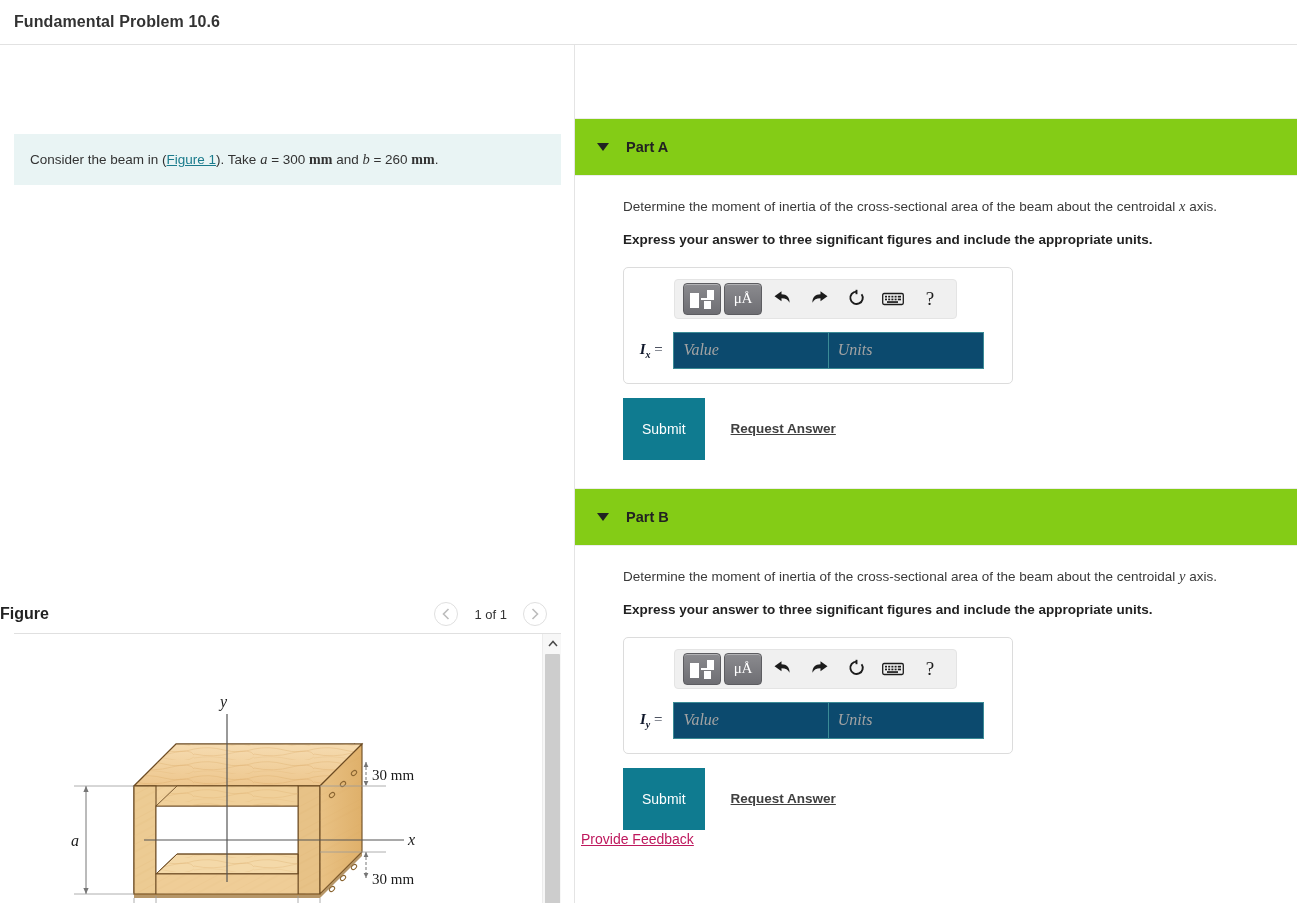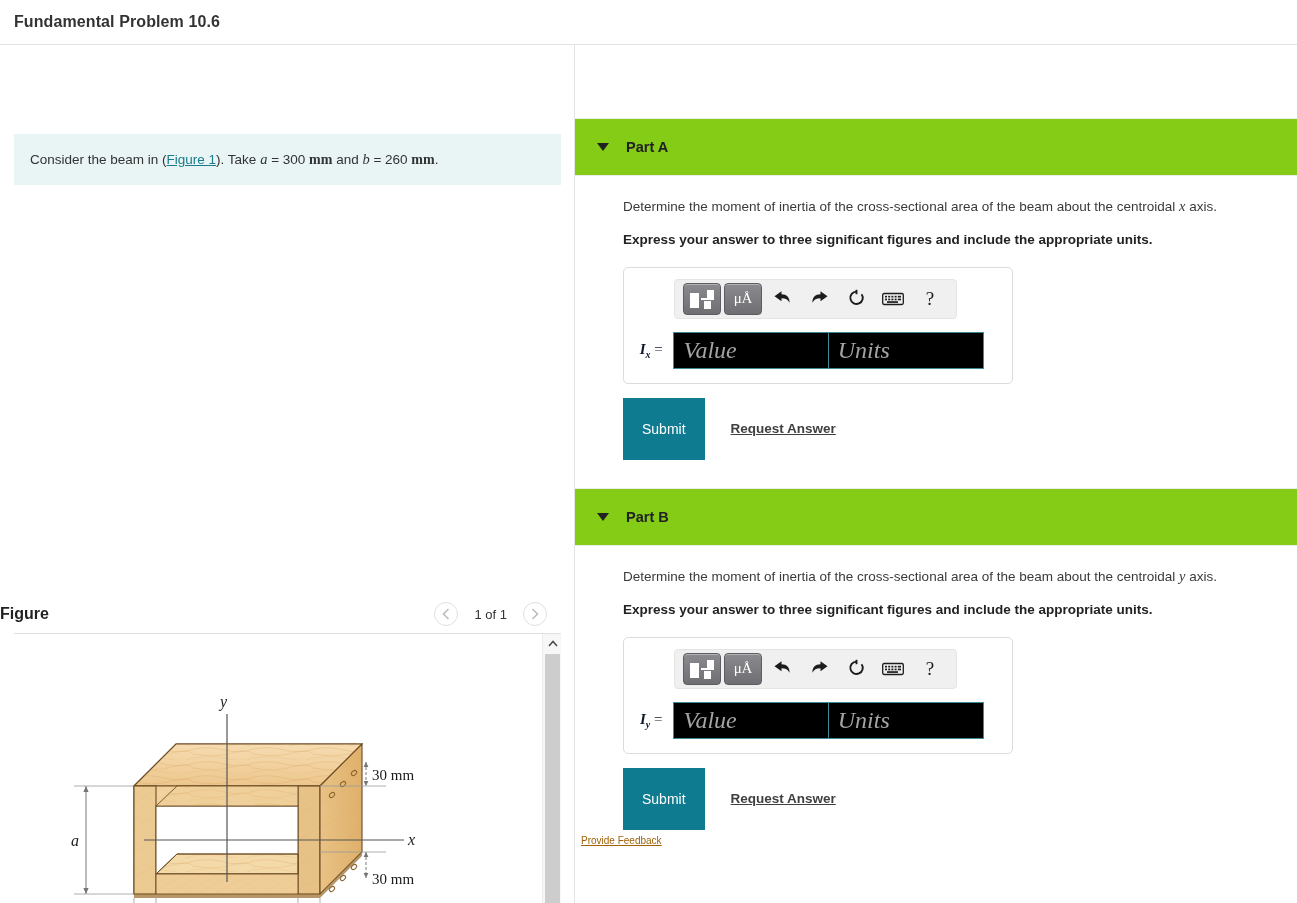--- a/index.html
+++ b/index.html
@@ -217,26 +217,26 @@
   .ans-label {
     width: 38px; text-align: center; padding-right: 7px;
     font-family: "Liberation Serif", serif;
     font-style: italic; font-weight: bold; font-size: 15px; color: #0f172a;
   }
   .ans-label sub { font-size: 10px; }
   .ans-eq { font-style: normal; font-weight: normal; }
   .ans-input {
     height: 37px;
     border: 1px solid #3b8b96;
-    background: #000000;
+    background: #0c4a6e;
     display: flex; align-items: center;
     padding-left: 9px;
     font-family: "Liberation Serif", serif;
     font-style: italic;
-    font-size: 24px;
+    font-size: 16px;
     color: #a3a3a3;
   }
   .ans-input.value { width: 158px; }
   .ans-input.units { width: 158px; border-left: none; }
 
   .actions { display: flex; align-items: center; margin-top: 14px; gap: 26px; }
   .submit-btn {
     background: #0f7b90;
     color: #fff;
     font-size: 14px;
@@ -244,22 +244,22 @@
     border: none;
     font-family: "Liberation Sans", sans-serif;
   }
   .req-link {
     color: #404040; font-size: 13.5px; font-weight: bold;
     text-decoration: underline;
   }
   #provide-feedback {
     margin-top: 42px;
     margin-left: 3px;
-    color: #a16207;
-    font-size: 10px;
+    color: #be185d;
+    font-size: 14px;
     text-decoration: underline;
   }
   #feedback-wrap { padding-left: 3px; }
 
   
   .fig-dim { font-family: "Liberation Serif", serif; font-size: 15px; fill: #1a1a1a; }
   .fig-var { font-family: "Liberation Serif", serif; font-style: italic; font-size: 16px; fill: #1a1a1a; }
 </style>
 </head>
 <body>

